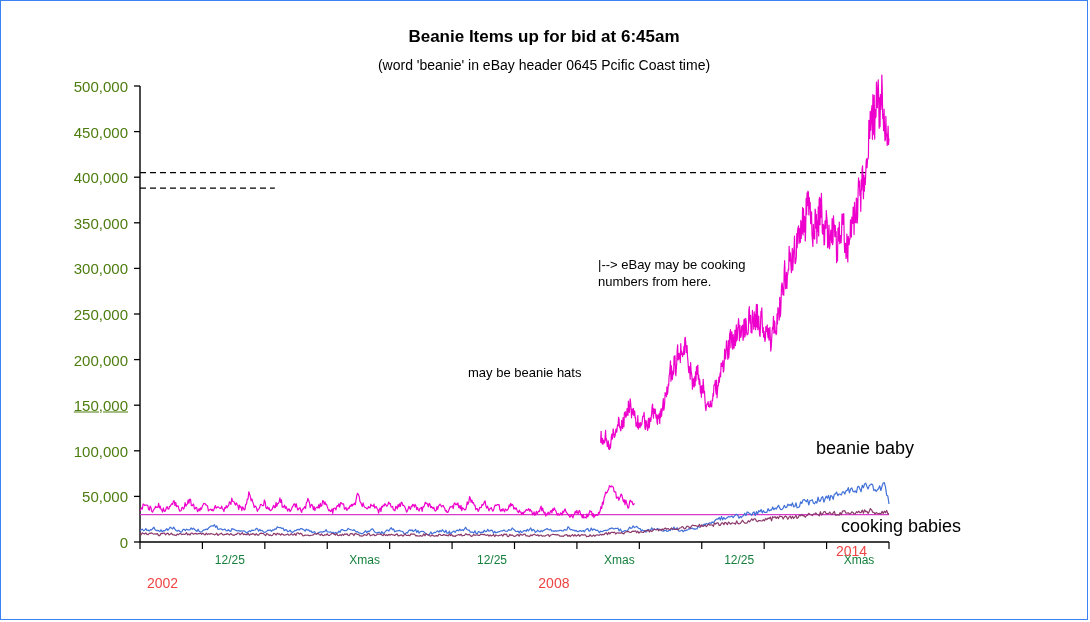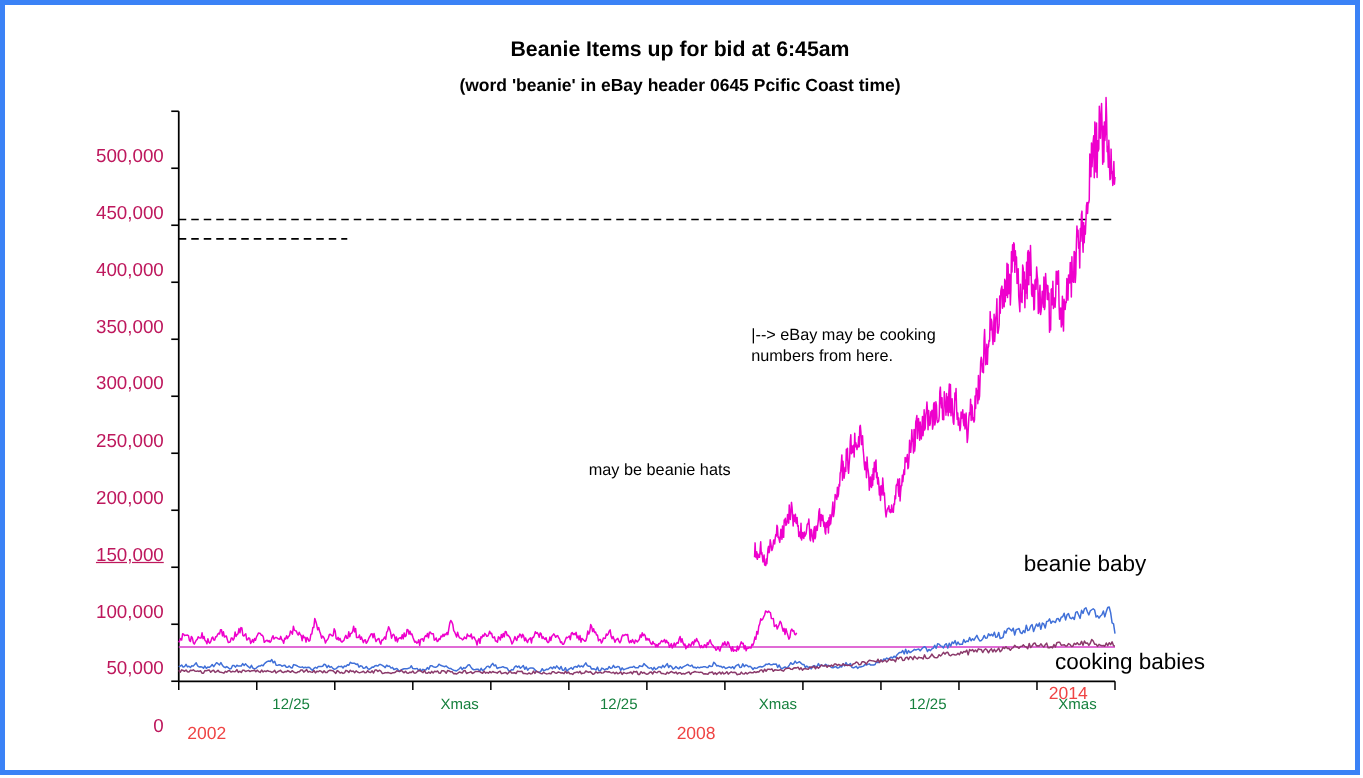--- a/index.html
+++ b/index.html
@@ -4,45 +4,44 @@
 <style>
   html,body{margin:0;padding:0;background:#ffffff;}
   body{
     width:1090px;height:622px;
     font-family:"Liberation Sans",sans-serif;
     overflow:hidden;
   }
   #frame{
     position:relative;
     width:1088px;height:620px;
-    border:4px solid #3b82f6;
+    border:1px solid #3b82f6;
     background:#ffffff;
     box-sizing:border-box;
   }
   #chart-title{
     position:absolute;left:0;top:26px;width:100%;
     text-align:center;
     font-size:17px;font-weight:bold;color:#000000;
     letter-spacing:0px;
   }
   #chart-subtitle{
     position:absolute;left:0;top:56px;width:100%;
     text-align:center;
-    font-size:14px;color:#000000;font-weight:bold;
+    font-size:14px;color:#000000;
   }
   #plot{
     position:absolute;left:0;top:0;width:1088px;height:620px;
   }
   .ytick-label{
     position:absolute;
-    font-size:15px;color:#be185d;
+    font-size:15px;color:#4d7c0f;
     text-align:right;
     width:110px;
     transform:translateY(-50%);
-    margin-top:36px;
   }
   .xtick-label{
     position:absolute;
     font-size:12px;color:#15803d;
     text-align:center;
     width:80px;
     transform:translateX(-50%);
   }
   .year-label{
     position:absolute;

